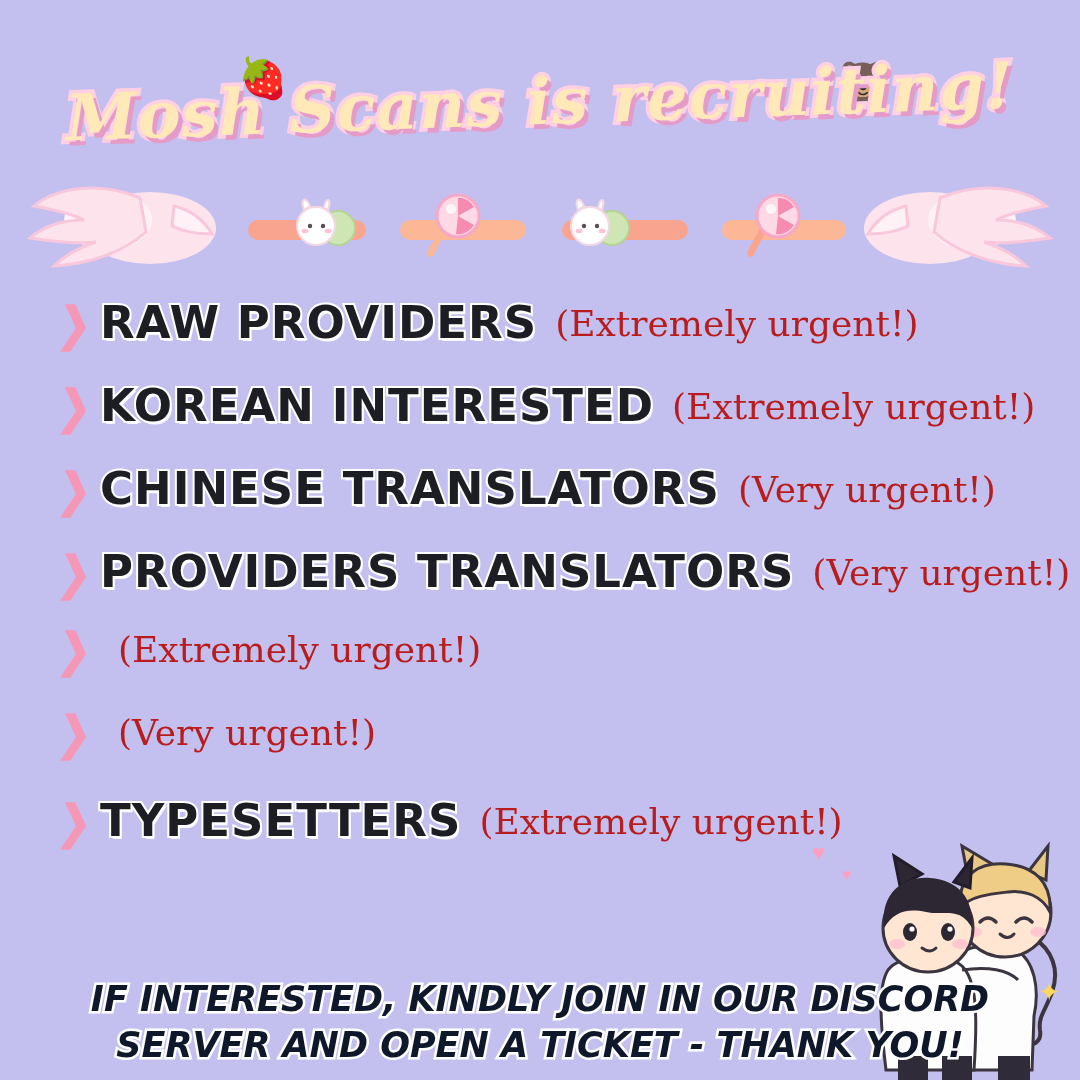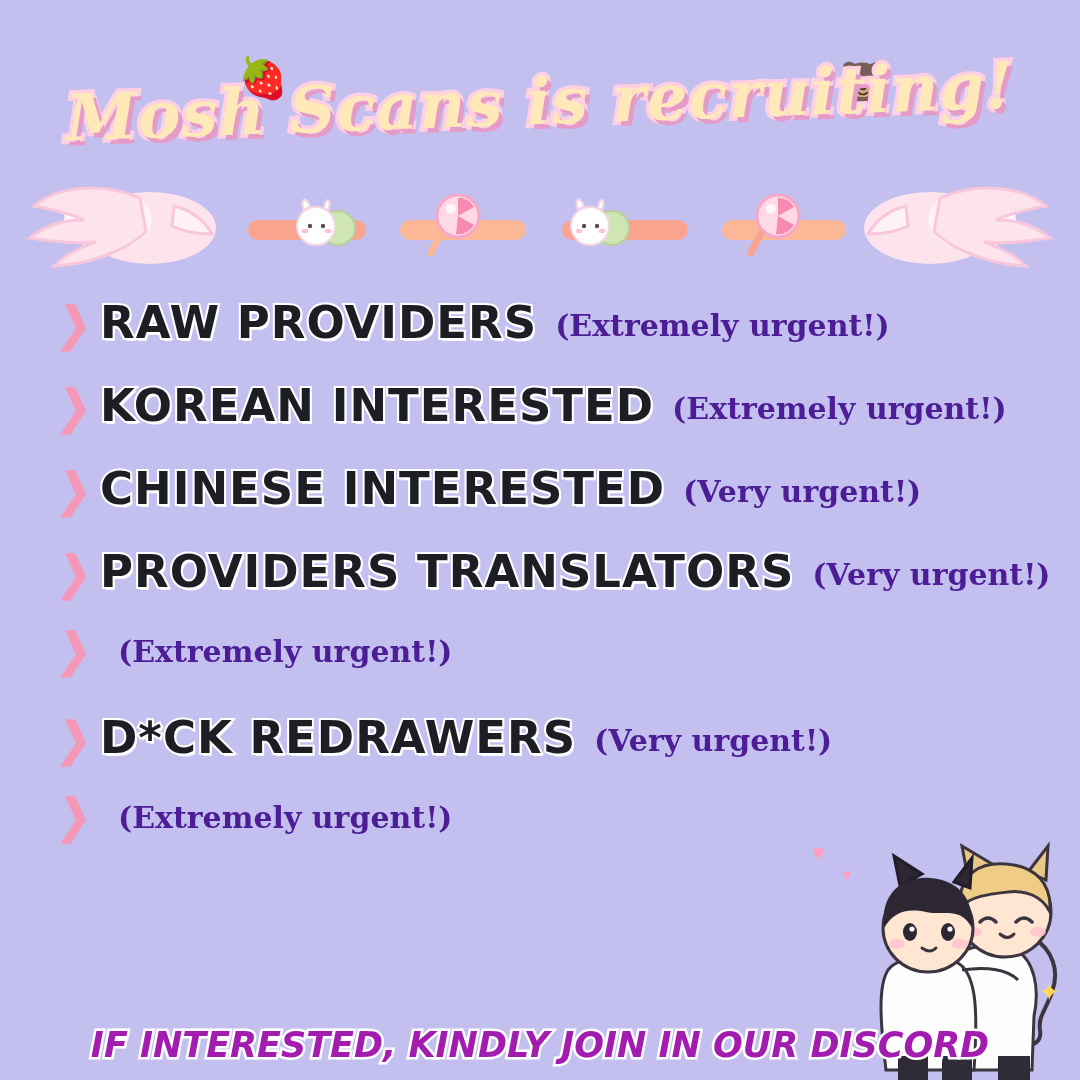--- a/index.html
+++ b/index.html
@@ -134,43 +134,42 @@
     color: #1d1d24;
     -webkit-text-stroke: 4px #ffffff;
     paint-order: stroke fill;
     text-shadow: 2px 3px 0 rgba(255,255,255,0.85);
     white-space: nowrap;
     text-align: center;
   }
   .job-note {
     margin-left: 18px;
     font-family: "DejaVu Serif", serif;
-    font-size: 30px;
-    color: #4c1d95;
+    font-size: 36px;
+    color: #b91c1c;
     white-space: nowrap;
     position: relative;
     top: -2px;
-    font-weight: bold;
   }
 
   
   .footer {
     position: absolute;
     left: 0;
     bottom: 12px;
     width: 1080px;
     text-align: center;
   }
   .footer-line {
     font-family: "DejaVu Sans", sans-serif;
     font-weight: bold;
     font-style: italic;
     font-size: 35px;
     letter-spacing: 0px;
-    color: #a21caf;
+    color: #0f172a;
     -webkit-text-stroke: 5px #ffffff;
     paint-order: stroke fill;
     line-height: 46px;
   }
 
   
   .chars {
     position: absolute;
     right: 8px;
     bottom: 0;
@@ -275,43 +274,43 @@
   </div>
 
   <div class="job-row">
     <span class="arrow">❯</span>
     <span class="job-title">KOREAN INTERESTED</span>
     <span class="job-note">(Extremely urgent!)</span>
   </div>
 
   <div class="job-row">
     <span class="arrow">❯</span>
-    <span class="job-title">CHINESE INTERESTED</span>
+    <span class="job-title">CHINESE TRANSLATORS</span>
     <span class="job-note">(Very urgent!)</span>
   </div>
 
   <div class="job-row">
     <span class="arrow">❯</span>
     <span class="job-title">PROVIDERS TRANSLATORS</span>
     <span class="job-note">(Very urgent!)</span>
   </div>
 
   <div class="job-row">
     <span class="arrow">❯</span>
     <span class="job-note">(Extremely urgent!)</span>
   </div>
 
   <div class="job-row">
     <span class="arrow">❯</span>
-    <span class="job-title">D*CK REDRAWERS</span>
     <span class="job-note">(Very urgent!)</span>
   </div>
 
   <div class="job-row">
     <span class="arrow">❯</span>
+    <span class="job-title">TYPESETTERS</span>
     <span class="job-note">(Extremely urgent!)</span>
   </div>
 </div>
 
 <div class="chars">
   <span class="heart h1">♥</span>
   <span class="heart h2">♥</span>
   <span class="sparkle">✦</span>
 
   <svg viewBox="0 0 270 260" width="270" height="260">
@@ -346,13 +345,14 @@
     <path d="M160 150 C186 146 206 150 216 160" fill="none" stroke="#3c3540" stroke-width="3"></path>
 
     <rect x="96" y="236" width="30" height="26" fill="#2f2b38"></rect>
     <rect x="140" y="236" width="30" height="26" fill="#2f2b38"></rect>
     <rect x="196" y="236" width="32" height="26" fill="#2f2b38"></rect>
   </svg>
 </div>
 
 <div class="footer">
   <div class="footer-line">IF INTERESTED, KINDLY JOIN IN OUR DISCORD</div>
+  <div class="footer-line">SERVER AND OPEN A TICKET - THANK YOU!</div>
 </div>
 
 </body></html>

